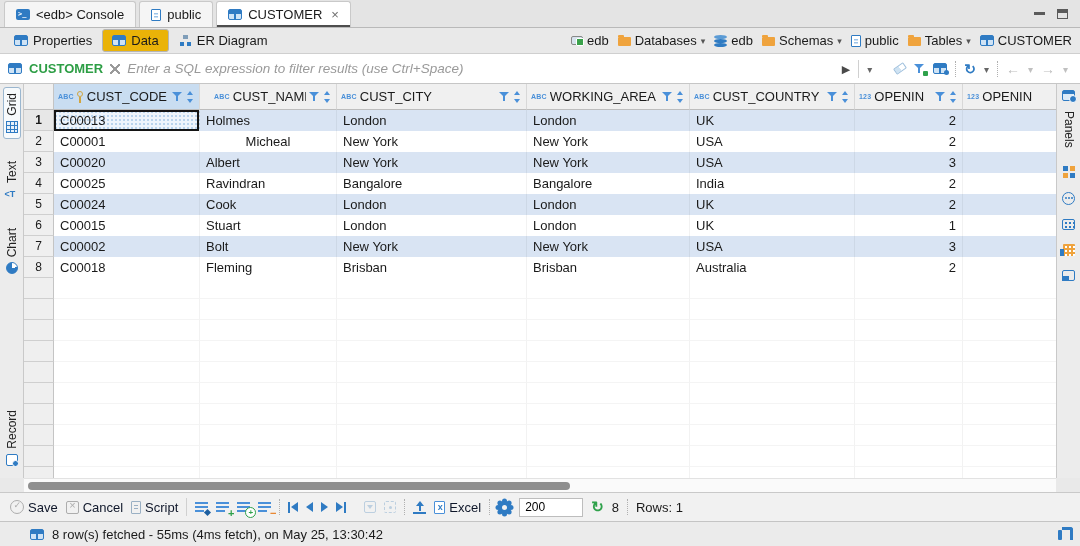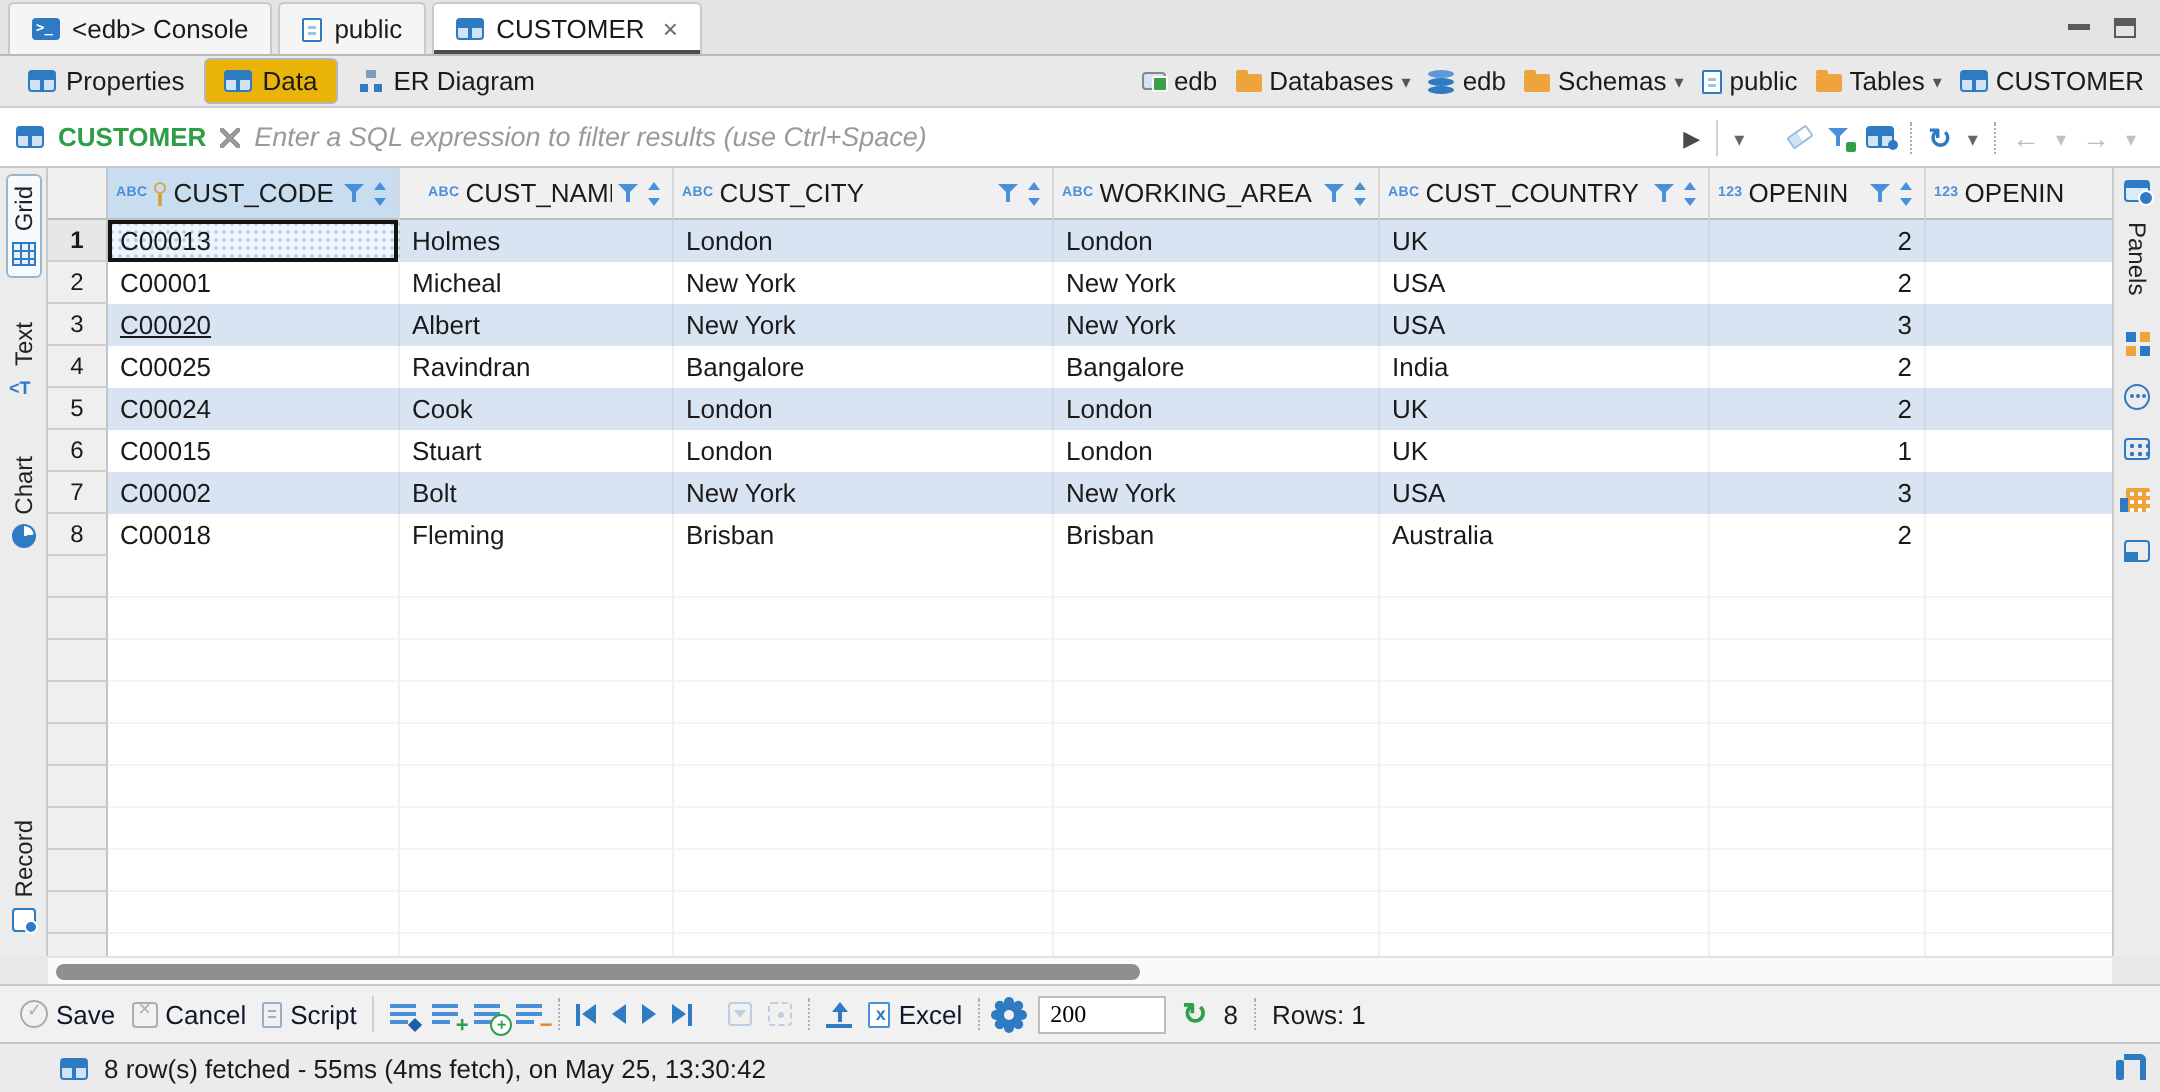--- a/index.html
+++ b/index.html
@@ -135,21 +135,21 @@
 
 #right-strip{position:absolute;right:0;top:84px;width:24px;height:394px;background:#ececec;border-left:1px solid #c9c9c9;display:flex;flex-direction:column;align-items:center;padding:6px 0;gap:10px}
 .panels-label{writing-mode:vertical-rl;font-size:12px;color:#222;margin-bottom:8px}
 
 #hscroll{position:absolute;left:24px;width:1032px;top:478px;height:14px;background:#fafafa;border-top:1px solid #e2e2e2}
 #hscroll .thumb{position:absolute;left:4px;top:3px;width:542px;height:8px;background:#8f8f8f;border-radius:4px}
 
 #toolbar{position:absolute;left:0;right:0;top:492px;height:29px;background:#f1f1f1;border-top:1px solid #c9c9c9;display:flex;align-items:center;gap:8px;padding:0 10px;font-size:13px}
 .tbtn{display:flex;align-items:center;gap:4px}
 .tdim{color:#0f172a}
-#fetch-size{width:64px;height:19px;border:1px solid #bdbdbd;padding:0 5px;font-size:12px;font-family:Liberation Serif, serif}
+#fetch-size{width:64px;height:19px;border:1px solid #bdbdbd;padding:0 5px;font-size:12px;font-family:Liberation Sans, sans-serif}
 
 #statusbar{position:absolute;left:0;right:0;top:521px;height:25px;background:#ebebeb;border-top:1px solid #c4c4c4;display:flex;align-items:center;gap:8px;padding:0 12px 0 30px}
 #corner-btn{position:absolute;right:6px;top:526px}
 </style>
 </head>
 <body>
 
 <div id="tabbar">
   <div class="tab">
     <span class="ic ic-terminal"></span>
@@ -317,30 +317,30 @@
         <div class="gcell" style="width: 137px;">Holmes</div>
         <div class="gcell" style="width: 190px;">London</div>
         <div class="gcell" style="width: 163px;">London</div>
         <div class="gcell" style="width: 165px;">UK</div>
         <div class="gcell num" style="width: 108px;">2</div>
         <div class="gcell" style="width: 200px;"></div>
       </div>
       <div class="grow">
         <div class="rownum">2</div>
         <div class="gcell" style="width: 146px;">C00001</div>
-        <div class="gcell" style="width: 137px;">Micheal</div>
+        <div class="gcell" style="width: 137px; text-align: center;">Micheal</div>
         <div class="gcell" style="width: 190px;">New York</div>
         <div class="gcell" style="width: 163px;">New York</div>
         <div class="gcell" style="width: 165px;">USA</div>
         <div class="gcell num" style="width: 108px;">2</div>
         <div class="gcell" style="width: 200px;"></div>
       </div>
       <div class="grow stripe">
         <div class="rownum">3</div>
-        <div class="gcell" style="width: 146px; text-decoration: underline;">C00020</div>
+        <div class="gcell" style="width: 146px;">C00020</div>
         <div class="gcell" style="width: 137px;">Albert</div>
         <div class="gcell" style="width: 190px;">New York</div>
         <div class="gcell" style="width: 163px;">New York</div>
         <div class="gcell" style="width: 165px;">USA</div>
         <div class="gcell num" style="width: 108px;">3</div>
         <div class="gcell" style="width: 200px;"></div>
       </div>
       <div class="grow">
         <div class="rownum">4</div>
         <div class="gcell" style="width: 146px;">C00025</div>

